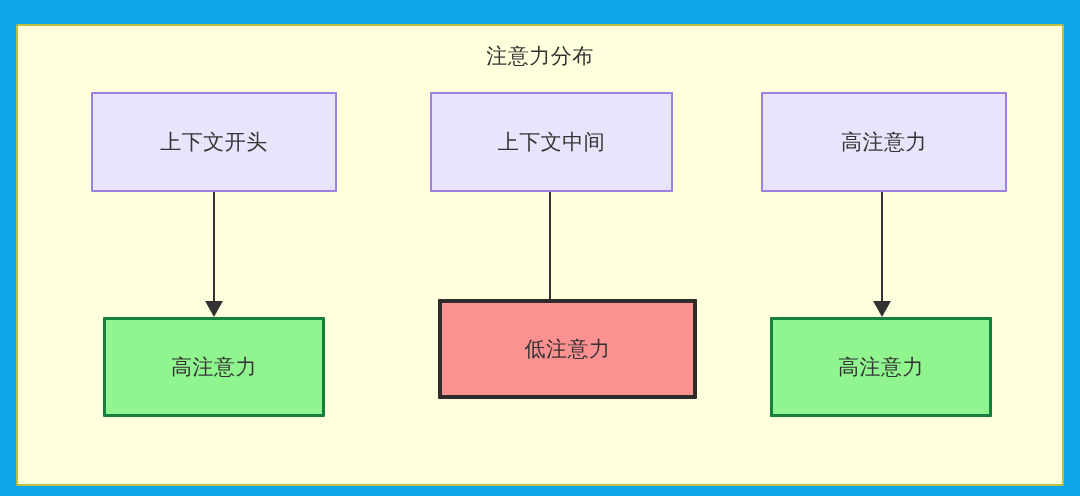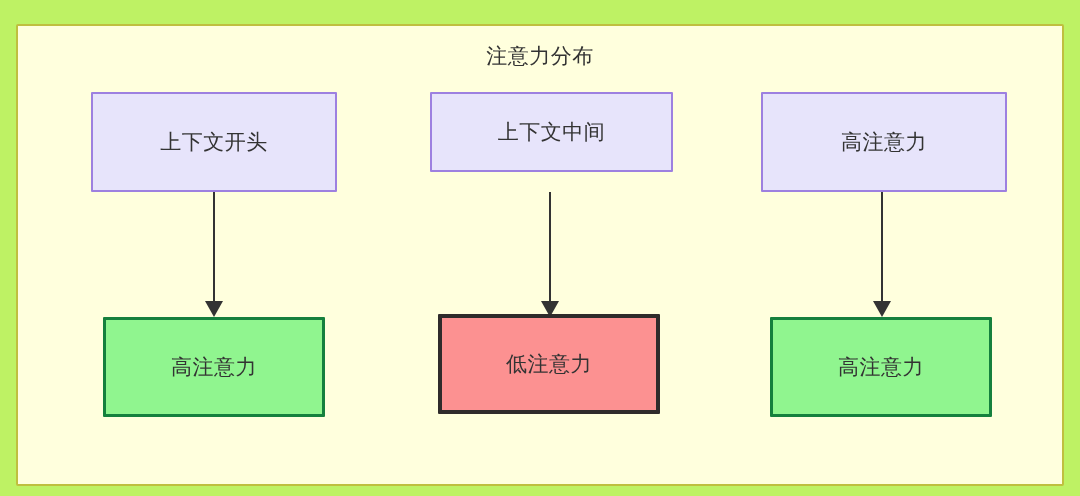--- a/index.html
+++ b/index.html
@@ -11,21 +11,21 @@
     width: 1080px;
     height: 496px;
     font-family: "Liberation Sans", "DejaVu Sans", sans-serif;
     overflow: hidden;
   }
 
   #canvas {
     position: relative;
     width: 1080px;
     height: 496px;
-    background: #bef264;
+    background: #0ea5e9;
   }
 
   
   .subgraph {
     position: absolute;
     left: 16px;
     top: 24px;
     width: 1048px;
     height: 462px;
     box-sizing: border-box;
@@ -71,25 +71,25 @@
     border: 3px solid #15803d;
   }
 
   .node.low {
     background: #fc9191;
     border: 4px solid #2f2b2b;
   }
 
   
   #node-top-1 { left: 91px;  top: 92px;  width: 246px; height: 100px; }
-  #node-top-2 { left: 430px; top: 92px;  width: 243px; height: 80px; }
+  #node-top-2 { left: 430px; top: 92px;  width: 243px; height: 100px; }
   #node-top-3 { left: 761px; top: 92px;  width: 246px; height: 100px; }
 
   #node-bot-1 { left: 103px; top: 317px; width: 222px; height: 100px; }
-  #node-bot-2 { left: 438px; top: 314px; width: 222px; height: 100px; }
+  #node-bot-2 { left: 438px; top: 299px; width: 259px; height: 100px; }
   #node-bot-3 { left: 770px; top: 317px; width: 222px; height: 100px; }
 
   
   #edges {
     position: absolute;
     left: 0;
     top: 0;
     width: 1080px;
     height: 496px;
     pointer-events: none;

